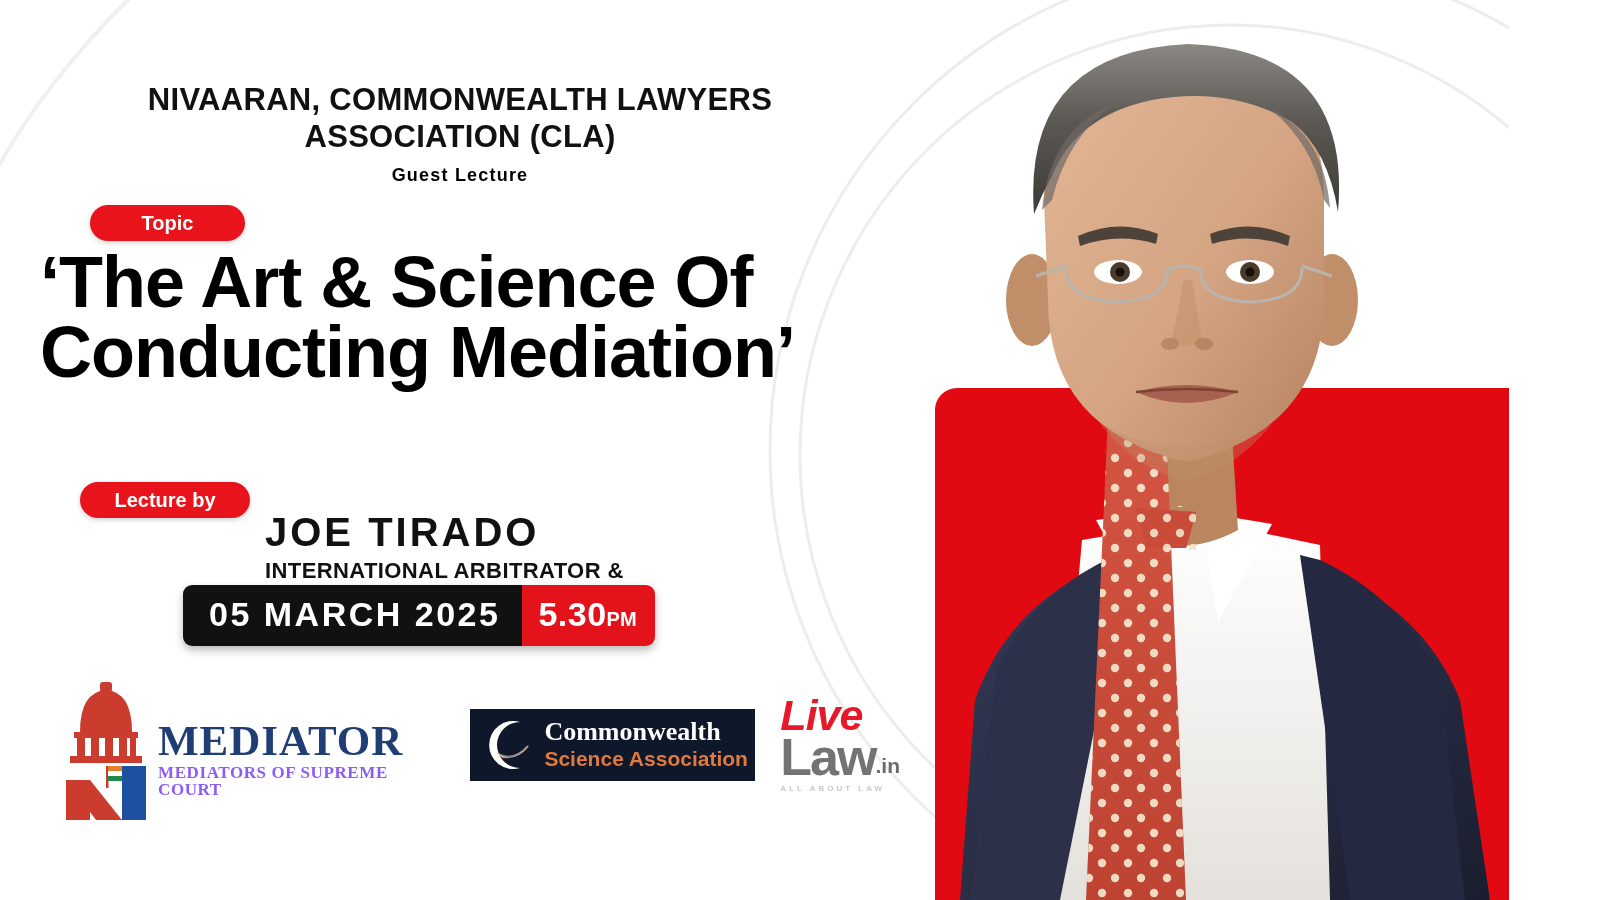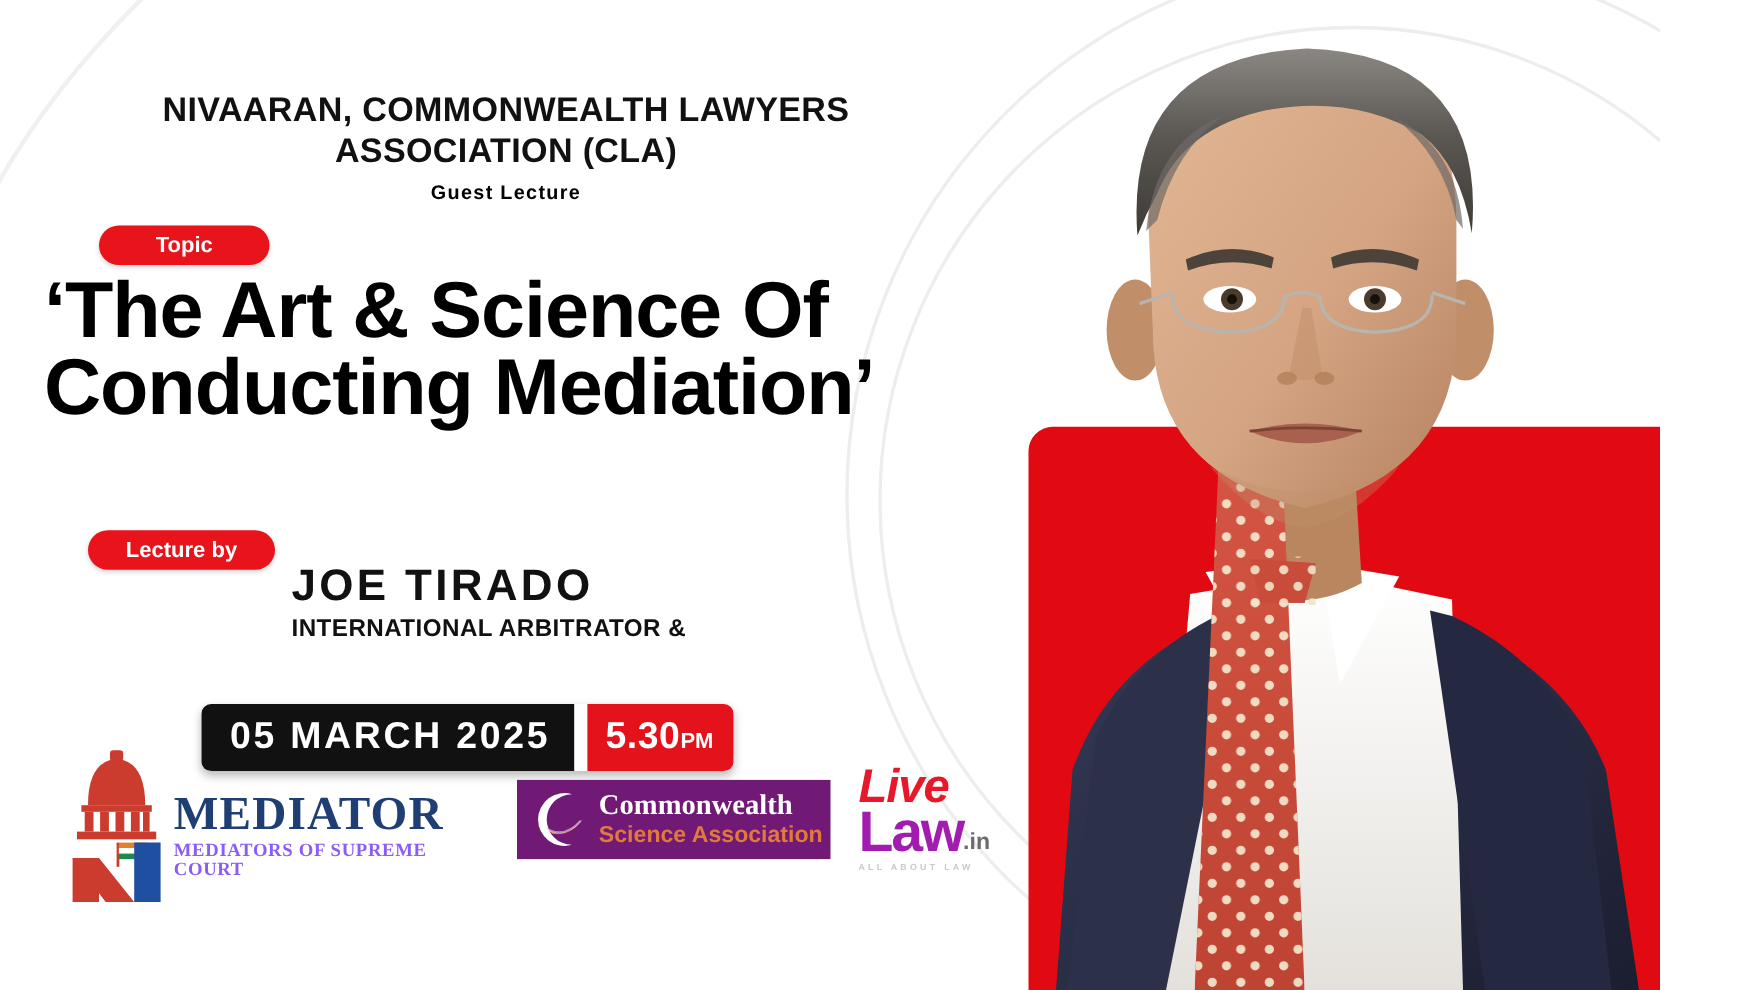--- a/index.html
+++ b/index.html
@@ -100,27 +100,26 @@
     margin-top:4px;
     font-size:22px;
     font-weight:bold;
     letter-spacing:0.4px;
     line-height:1.16;
     color:#111111;
   }
 
   .datebar {
     position:absolute;
-    left:183px; top:640px;
+    left:183px; top:585px;
     display:flex;
     align-items:stretch;
     border-radius:9px;
     overflow:hidden;
     box-shadow:0 4px 9px rgba(0,0,0,0.28);
-    gap:12px;
   }
   .datebar .date {
     background:#111111;
     color:#ffffff;
     font-size:34px;
     font-weight:bold;
     letter-spacing:2.5px;
     padding:10px 22px 12px 26px;
     display:flex; align-items:center;
   }
@@ -159,21 +158,21 @@
     font-family:"Liberation Serif", serif;
     font-size:17px;
     font-weight:bold;
     color:#8b5cf6;
     letter-spacing:0.6px;
     line-height:1;
     margin-top:2px;
   }
 
   .logo-cla {
-    background:#701a75;
+    background:#0f172a;
     width:285px; height:72px;
     display:flex; align-items:center;
     padding-left:10px;
     margin-left:14px;
   }
   .cla-text { margin-left:6px; }
   .cla-top {
     font-family:"Liberation Serif", serif;
     font-size:26px; font-weight:bold;
     color:#ffffff; line-height:1;
@@ -187,21 +186,21 @@
   .logo-livelaw { margin-left:25px; }
   .ll-live {
     font-size:43px; font-weight:bold;
     color:#E8182B; line-height:0.88;
     letter-spacing:-1px;
     font-style:italic;
   }
   .ll-lawrow { display:flex; align-items:flex-end; line-height:0.88; }
   .ll-law {
     font-size:52px; font-weight:bold;
-    color:#a21caf; letter-spacing:-2px;
+    color:#737373; letter-spacing:-2px;
   }
   .ll-in {
     font-size:21px; font-weight:bold;
     color:#6b6b6b; padding-bottom:5px;
   }
   .ll-tag {
     font-size:8px; color:#c9c9c9;
     letter-spacing:3px; margin-top:3px;
     font-weight:bold;
   }

